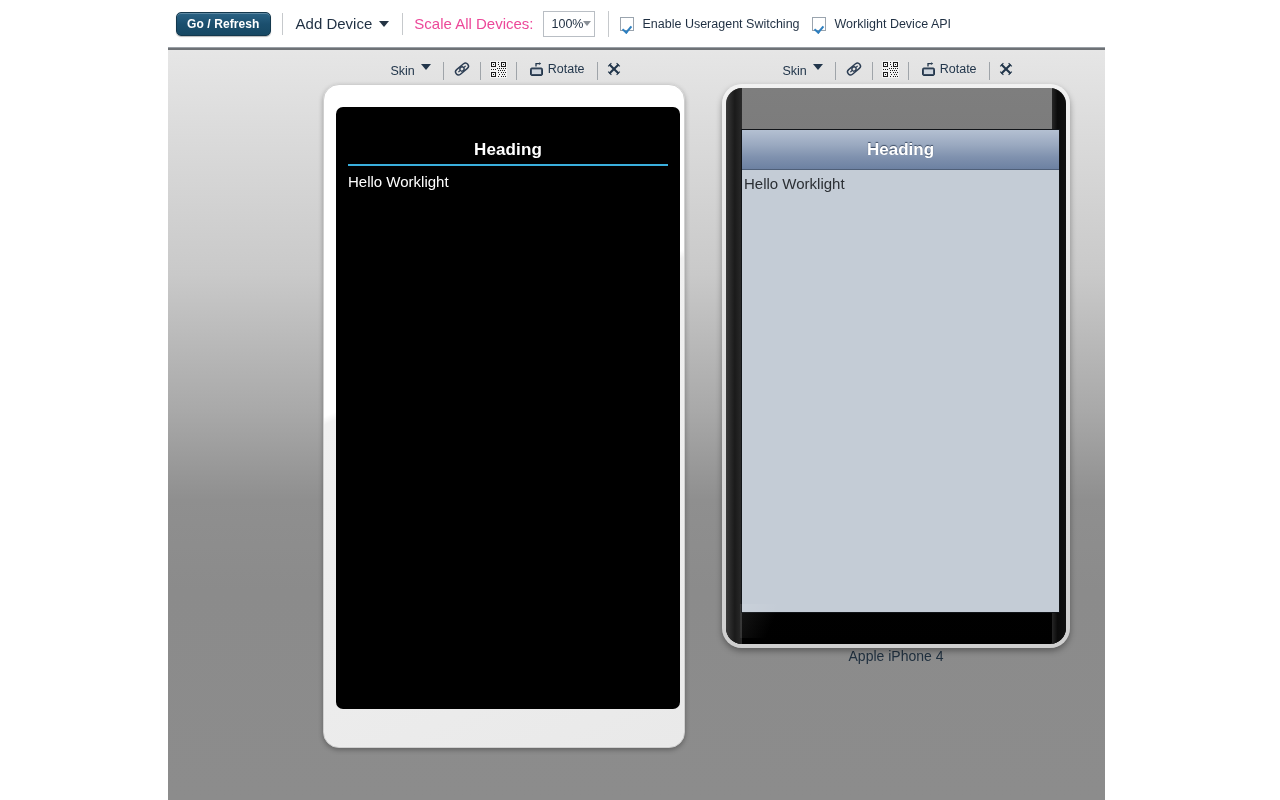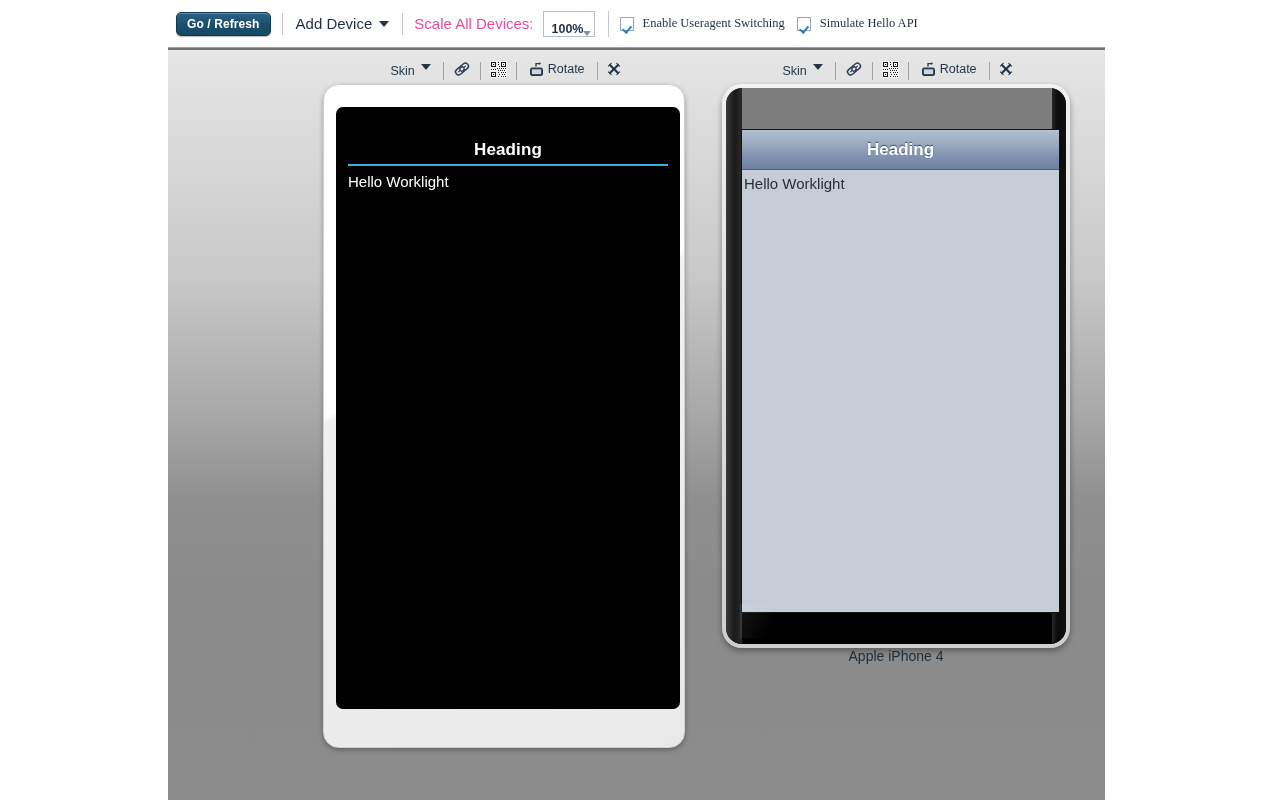--- a/index.html
+++ b/index.html
@@ -84,26 +84,25 @@
     margin-left: 7px;
     display: inline-block;
   }
 
   .combo {
     width: 52px;
     height: 26px;
     background: #ffffff;
     border: 1px solid #b9bec4;
     display: flex;
-    align-items: flex-end;
+    align-items: center;
     justify-content: space-between;
     padding: 0 5px 0 8px;
     margin-left: 9px;
     cursor: pointer;
-    font-weight: bold;
   }
   .combo .val { font-size: 12.5px; color: #1f2f42; }
   .caret-gray {
     width: 0; height: 0;
     border-left: 4.5px solid transparent;
     border-right: 4.5px solid transparent;
     border-top: 5px solid #8a9097;
   }
 
   .chk {
@@ -123,21 +122,21 @@
     border-bottom: 2px solid #2e7fbf;
     transform: rotate(40deg);
   }
   .chk-label {
     font-size: 12.5px;
     color: #1f2f42;
     margin-left: 9px;
     white-space: nowrap;
     cursor: default;
   }
-  .chk-group { display: flex; align-items: center; font-family: Liberation Serif, serif; }
+  .chk-group { display: flex; align-items: center; }
 
   
   .canvas {
     position: absolute;
     left: 168px; top: 48px;
     width: 937px; height: 752px;
     background: linear-gradient(to bottom,
         #e6e6e6 0%,
         #dcdcdc 10%,
         #c9c9c9 30%,
@@ -309,21 +308,21 @@
 
       <div class="tb-sep tall" style="margin-left:13px;"></div>
 
       <div class="chk-group">
         <span class="chk"></span>
         <span class="chk-label">Enable Useragent Switching</span>
       </div>
 
       <div class="chk-group" style="margin-left:12px;">
         <span class="chk"></span>
-        <span class="chk-label">Simulate Hello API</span>
+        <span class="chk-label">Worklight Device API</span>
       </div>
 
     </div>
   </div>
 
   <div class="canvas">
 
     <div class="device-wrap" style="left:155px; top:8px; width:362px;">
 
       <div class="dev-toolbar">

